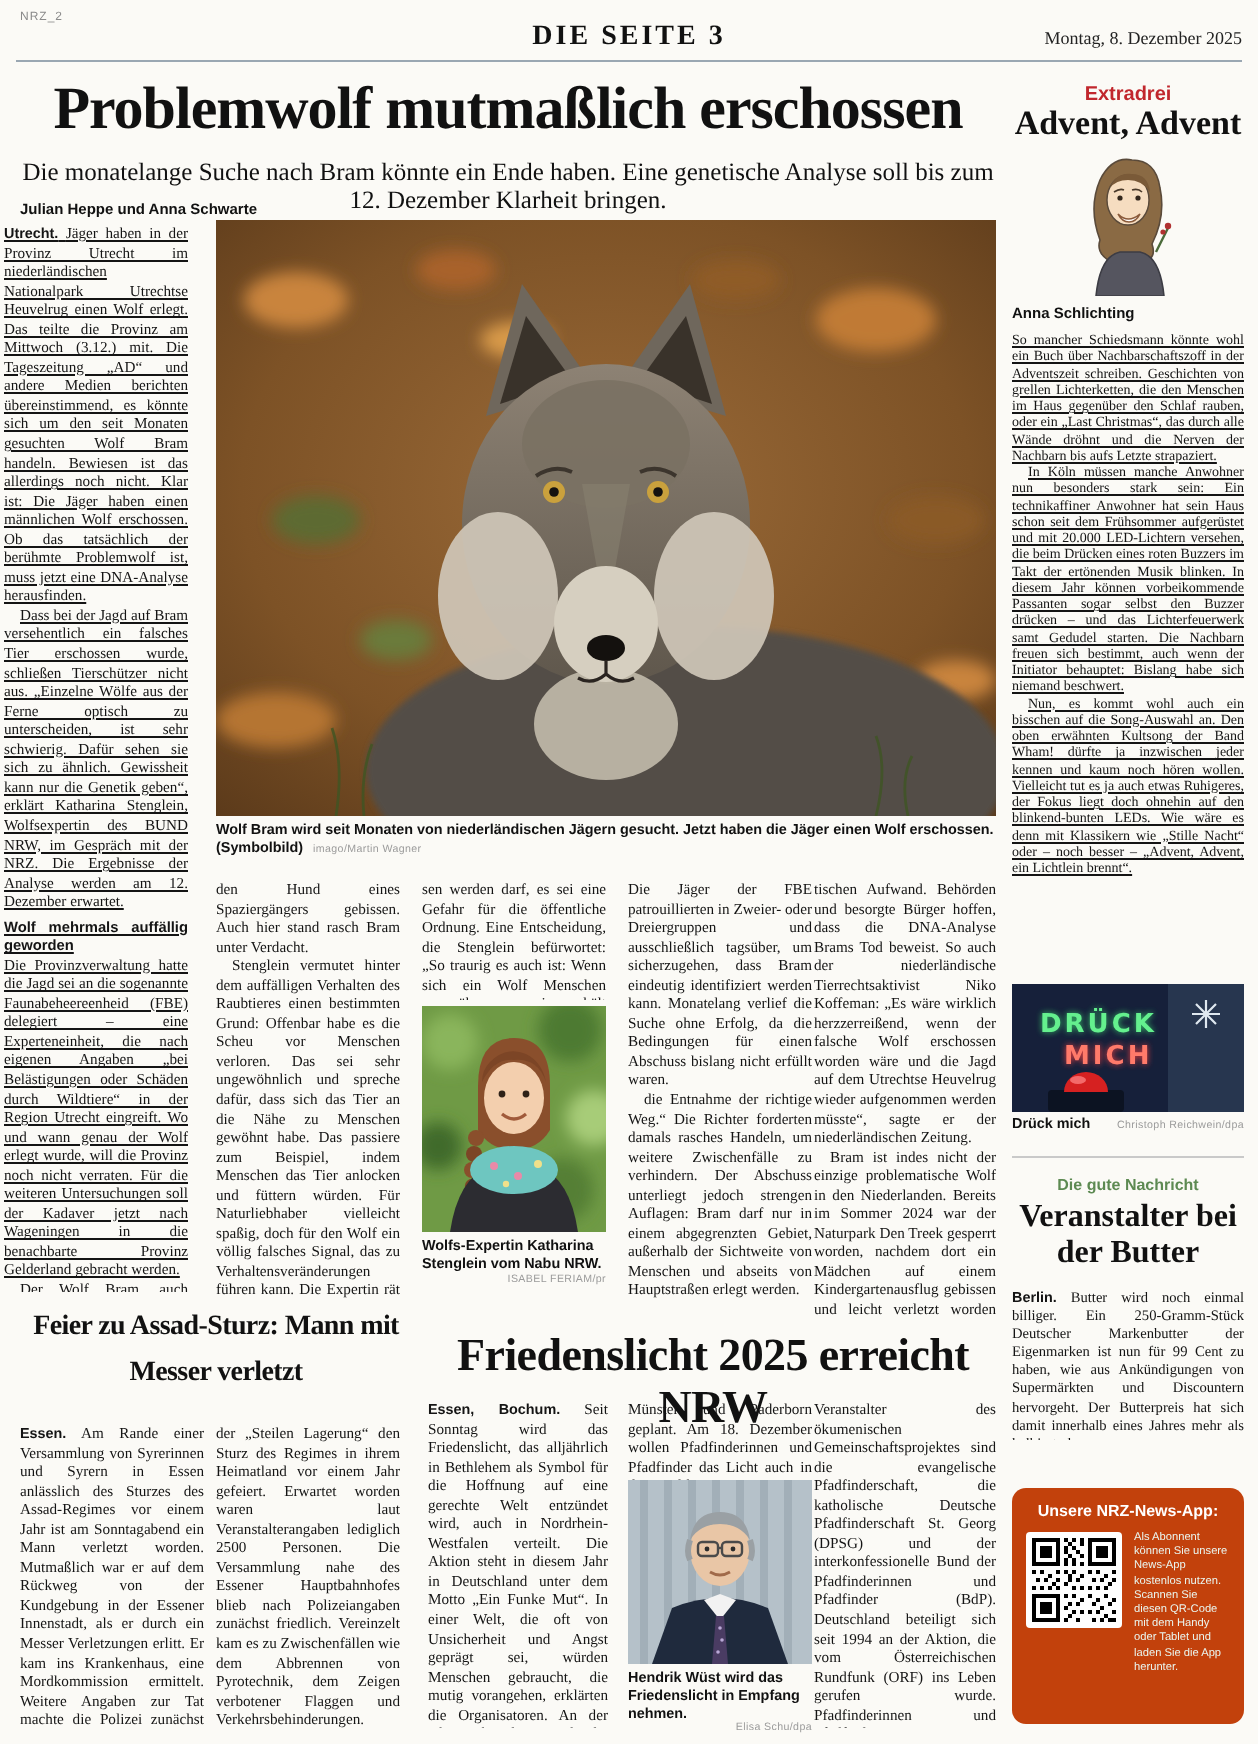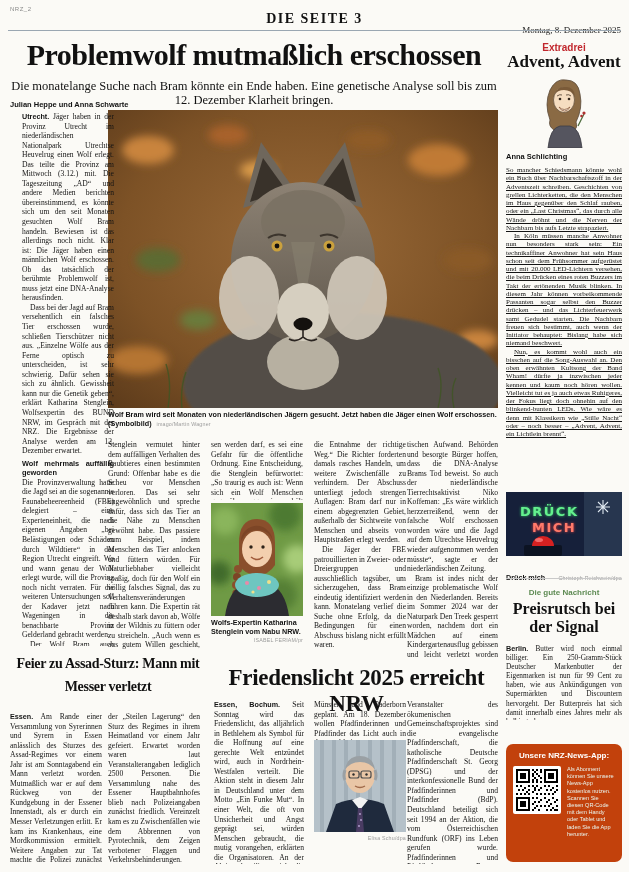--- a/index.html
+++ b/index.html
@@ -6,21 +6,21 @@
   body{
     width:629px;height:872px;position:relative;overflow:hidden;
     background:#fbfaf6;color:#111;
     font-family:"Liberation Serif",serif;
     -webkit-font-smoothing:antialiased;
   }
   .abs{position:absolute;}
   
   .edition{left:10px;top:6px;font:6px "Liberation Sans",sans-serif;color:#8a8a8a;letter-spacing:.5px;}
   .pagetitle{left:0;right:0;top:11px;text-align:center;font:bold 14px "Liberation Serif",serif;letter-spacing:1.5px;}
-  .pagedate{right:8px;top:25px;font:9px "Liberation Serif",serif;color:#222;}
+  .pagedate{right:8px;top:14px;font:9px "Liberation Serif",serif;color:#222;}
   .header-rule{left:8px;right:8px;top:30px;border-top:1px solid #9aa7b2;height:0;}
   
   .main-headline{left:10px;width:488px;top:38px;text-align:center;
     font:bold 30px/34px "Liberation Serif",serif;letter-spacing:-.5px;}
   .deck{left:10px;width:488px;top:79px;text-align:center;font:12.5px/14px "Liberation Serif",serif;}
   .byline{left:10px;top:100px;font:bold 7.5px "Liberation Sans",sans-serif;}
   .photo{background:#86efac;overflow:hidden;}
   .photo svg{display:block;width:100%;height:100%;}
   .cap{font-family:"Liberation Sans",sans-serif;font-weight:bold;font-size:7.2px;line-height:8.8px;color:#111;}
   .credit{font-family:"Liberation Sans",sans-serif;font-weight:normal;font-size:5.3px;color:#9b9b9b;letter-spacing:.2px;}
@@ -126,30 +126,31 @@
       <path d="M330,298 q6,-24 0,-40" fill="none"></path>
         <path d="M346,298 q-4,-18 2,-30" fill="none"></path>
     </g>
   </svg>
 </div>
 <div class="abs cap" style="left:108px;top:411px;width:390px;">
   <span>Wolf Bram wird seit Monaten von niederländischen Jägern gesucht. Jetzt haben die Jäger einen Wolf erschossen. (Symbolbild)</span>
   <span class="credit" style="margin-left:3px;">imago/Martin Wagner</span>
 </div>
 
-<div class="col bt" style="left:22px;top:112px;height:534px;">
+<div class="col bt" style="left:2px;top:112px;height:534px;text-decoration:underline;">
   <p><span class="lead">Utrecht.</span> <span>Jäger haben in der Provinz Utrecht im niederländischen Nationalpark Utrechtse Heuvelrug einen Wolf erlegt. Das teilte die Provinz am Mittwoch (3.12.) mit. Die Tageszeitung „AD“ und andere Medien berichten übereinstimmend, es könnte sich um den seit Monaten gesuchten Wolf Bram handeln. Bewiesen ist das allerdings noch nicht. Klar ist: Die Jäger haben einen männlichen Wolf erschossen. Ob das tatsächlich der berühmte Problemwolf ist, muss jetzt eine DNA-Analyse herausfinden.</span></p>
   <p>Dass bei der Jagd auf Bram versehentlich ein falsches Tier erschossen wurde, schließen Tierschützer nicht aus. „Einzelne Wölfe aus der Ferne optisch zu unterscheiden, ist sehr schwierig. Dafür sehen sie sich zu ähnlich. Gewissheit kann nur die Genetik geben“, erklärt Katharina Stenglein, Wolfsexpertin des BUND NRW, im Gespräch mit der NRZ. Die Ergebnisse der Analyse werden am 12. Dezember erwartet.</p>
   <p class="sh">Wolf mehrmals auffällig geworden</p>
   <p>Die Provinzverwaltung hatte die Jagd sei an die sogenannte Faunabeheereenheid (FBE) delegiert – eine Experteneinheit, die nach eigenen Angaben „bei Belästigungen oder Schäden durch Wildtiere“ in der Region Utrecht eingreift. Wo und wann genau der Wolf erlegt wurde, will die Provinz noch nicht verraten. Für die weiteren Untersuchungen soll der Kadaver jetzt nach Wageningen in die benachbarte Provinz Gelderland gebracht werden.</p>
   <p>Der Wolf Bram, auch bekannt unter der Kennung GW3237m, soll in den vergangenen Monaten immer wieder für Unruhe in der Region gesorgt haben und wurde von der Provinz Utrecht deshalb als Problemwolf eingestuft, der aus der Population entfernt werden muss.</p>
 
 </div>
 
 <div class="col bt" style="left:108px;top:440px;height:210px;">
+  <p>den Hund eines Spaziergängers gebissen. Auch hier stand rasch Bram unter Verdacht.</p>
   <p>Stenglein vermutet hinter dem auffälligen Verhalten des Raubtieres einen bestimmten Grund: Offenbar habe es die Scheu vor Menschen verloren. Das sei sehr ungewöhnlich und spreche dafür, dass sich das Tier an die Nähe zu Menschen gewöhnt habe. Das passiere zum Beispiel, indem Menschen das Tier anlocken und füttern würden. Für Naturliebhaber vielleicht spaßig, doch für den Wolf ein völlig falsches Signal, das zu Verhaltensveränderungen führen kann. Die Expertin rät deshalb stark davon ab, Wölfe in der Wildnis zu füttern oder zu streicheln. „Auch wenn es aus gutem Willen geschieht, man tut dem Wolf keinen Gefallen, wenn man ihn füttert.“</p>
 
 </div>
 
 <div class="col bt" style="left:211px;top:440px;height:60px;">
   <p>sen werden darf, es sei eine Gefahr für die öffentliche Ordnung. Eine Entscheidung, die Stenglein befürwortet: „So traurig es auch ist: Wenn sich ein Wolf Menschen gegenüber aggressiv verhält und das Tier eine Gefahr darstellt, ist</p>
 </div>
 
 <div class="abs photo" style="left:211px;top:503px;width:92px;height:113px;">
   <svg viewBox="0 0 92 113" preserveAspectRatio="none">
@@ -183,22 +184,22 @@
     <circle cx="58" cy="79" r="2" fill="#f0e08a"></circle>
       <circle cx="42" cy="89" r="1.6" fill="#f0e08a"></circle>
   </svg>
 </div>
 <div class="abs" style="left:211px;top:619px;width:92px;">
   <div class="cap">Wolfs-Expertin Katharina Stenglein vom Nabu NRW.</div>
   <div class="credit" style="text-align:right;">ISABEL FERIAM/pr</div>
 </div>
 
 <div class="col bt" style="left:314px;top:440px;height:212px;">
+  <p>Die Jäger der FBE patrouillierten in Zweier- oder Dreiergruppen und ausschließlich tagsüber, um sicherzugehen, dass Bram eindeutig identifiziert werden kann. Monatelang verlief die Suche ohne Erfolg, da die Bedingungen für einen Abschuss bislang nicht erfüllt waren.</p>
   <p>die Entnahme der richtige Weg.“ Die Richter forderten damals rasches Handeln, um weitere Zwischenfälle zu verhindern. Der Abschuss unterliegt jedoch strengen Auflagen: Bram darf nur in einem abgegrenzten Gebiet, außerhalb der Sichtweite von Menschen und abseits von Hauptstraßen erlegt werden.</p>
-  <p>Die Jäger der FBE patrouillierten in Zweier- oder Dreiergruppen und ausschließlich tagsüber, um sicherzugehen, dass Bram eindeutig identifiziert werden kann. Monatelang verlief die Suche ohne Erfolg, da die Bedingungen für einen Abschuss bislang nicht erfüllt waren.</p>
 
 </div>
 
 <div class="col bt" style="left:407px;top:440px;width:91px;height:218px;">
   <p>tischen Aufwand. Behörden und besorgte Bürger hoffen, dass die DNA-Analyse Brams Tod beweist. So auch der niederländische Tierrechtsaktivist Niko Koffeman: „Es wäre wirklich herzzerreißend, wenn der falsche Wolf erschossen worden wäre und die Jagd auf dem Utrechtse Heuvelrug wieder aufgenommen werden müsste“, sagte er der niederländischen Zeitung.</p>
   <p>Bram ist indes nicht der einzige problematische Wolf in den Niederlanden. Bereits im Sommer 2024 war der Naturpark Den Treek gesperrt worden, nachdem dort ein Mädchen auf einem Kindergartenausflug gebissen und leicht verletzt worden war. Später waren zwei Jogger angefallen worden. Im Frühjahr 2025 hatte die Provinz Gelderland eine Abschussgenehmigung für das Tier erteilt. Die Suche verlief jedoch bislang erfolglos.</p>
 </div>
 
 <h2 class="abs sub-headline" style="margin:0;left:8px;width:200px;top:652px;font-size:14px;line-height:23px;">Feier zu Assad-Sturz: Mann mit Messer verletzt</h2>
 <div class="col bt" style="left:10px;top:712px;height:152px;">
@@ -247,20 +248,21 @@
     <path d="M38,60 L46,70 L54,60 L46,57 Z" fill="#f2f2f2"></path>
     <path d="M44,68 L48,68 L50,92 L42,92 Z" fill="#4a3c63"></path>
     <g fill="#b9a8d6">
         <circle cx="46" cy="74" r="0.9"></circle>
         <circle cx="47" cy="80" r="0.9"></circle>
         <circle cx="45" cy="86" r="0.9"></circle>
       </g>
   </svg>
 </div>
 <div class="abs" style="left:314px;top:835px;width:92px;">
+  <div class="cap">Hendrik Wüst wird das Friedenslicht in Empfang nehmen.</div>
   <div class="credit" style="text-align:right;">Elisa Schu/dpa</div>
 </div>
 
 <div class="col bt" style="left:407px;top:700px;width:91px;height:164px;">
   <p>Veranstalter des ökumenischen Gemeinschaftsprojektes sind die evangelische Pfadfinderschaft, die katholische Deutsche Pfadfinderschaft St. Georg (DPSG) und der interkonfessionelle Bund der Pfadfinderinnen und Pfadfinder (BdP). Deutschland beteiligt sich seit 1994 an der Aktion, die vom Österreichischen Rundfunk (ORF) ins Leben gerufen wurde. Pfadfinderinnen und Pfadfinder aus ganz Europa verteilen dabei das Friedenslicht aus der Geburtsgrotte Jesu Christi im palästinensischen Bethlehem.</p>
 </div>
 
 <div class="abs rail kicker-red" style="top:42px;">Extradrei</div>
 <div class="abs rail advent-hl" style="top:53px;">Advent, Advent</div>
 
@@ -303,29 +305,29 @@
       <text x="14" y="24" filter="url(#glow)" fill="#38d06a" opacity="0.9">DRÜCK</text>
       <text x="26" y="40" filter="url(#glow)" fill="#ff4040" opacity="0.9">MICH</text>
       <text x="14" y="24" fill="#64f08e">DRÜCK</text>
       <text x="26" y="40" fill="#ff7a6a">MICH</text>
     </g>
     <rect x="18" y="53" width="38" height="11" rx="2" fill="#0c1322"></rect>
     <path d="M26,54 a11,10 0 0 1 22,0 Z" fill="#d62121"></path>
     <ellipse cx="33" cy="48" rx="4" ry="2" fill="#ff8a8a" opacity="0.7"></ellipse>
   </svg>
 </div>
-<div class="abs rail caption-row" style="top:574px;text-align:center;">
+<div class="abs rail caption-row" style="top:558px;text-align:center;">
   <span class="cap">Drück mich</span>
   <span class="credit">Christoph Reichwein/dpa</span>
 </div>
 
 <div class="abs rail rail-rule" style="top:578px;"></div>
 
 <div class="abs rail gn-kicker" style="top:588px;">Die gute Nachricht</div>
-<div class="abs rail gn-hl" style="top:600px;">Preisrutsch bei der Signal</div>
+<div class="abs rail gn-hl" style="top:600px;">Veranstalter bei der Butter</div>
 <div class="abs rail bt gn-text" style="top:644px;height:76px;overflow:hidden;">
   <p><span class="lead">Berlin.</span> <span>Butter wird noch einmal billiger. Ein 250-Gramm-Stück Deutscher Markenbutter der Eigenmarken ist nun für 99 Cent zu haben, wie aus Ankündigungen von Supermärkten und Discountern hervorgeht. Der Butterpreis hat sich damit innerhalb eines Jahres mehr als halbiert. dpa</span></p>
 </div>
 
 <div class="abs rail appbox" style="top:744px;height:118px;">
   <div class="appbox-title">Unsere NRZ-News-App:</div>
   <div class="appbox-body">
     <div class="qr">
       <svg viewBox="0 0 21 21" shape-rendering="crispEdges">
         <rect width="21" height="21" fill="#fff"></rect>

